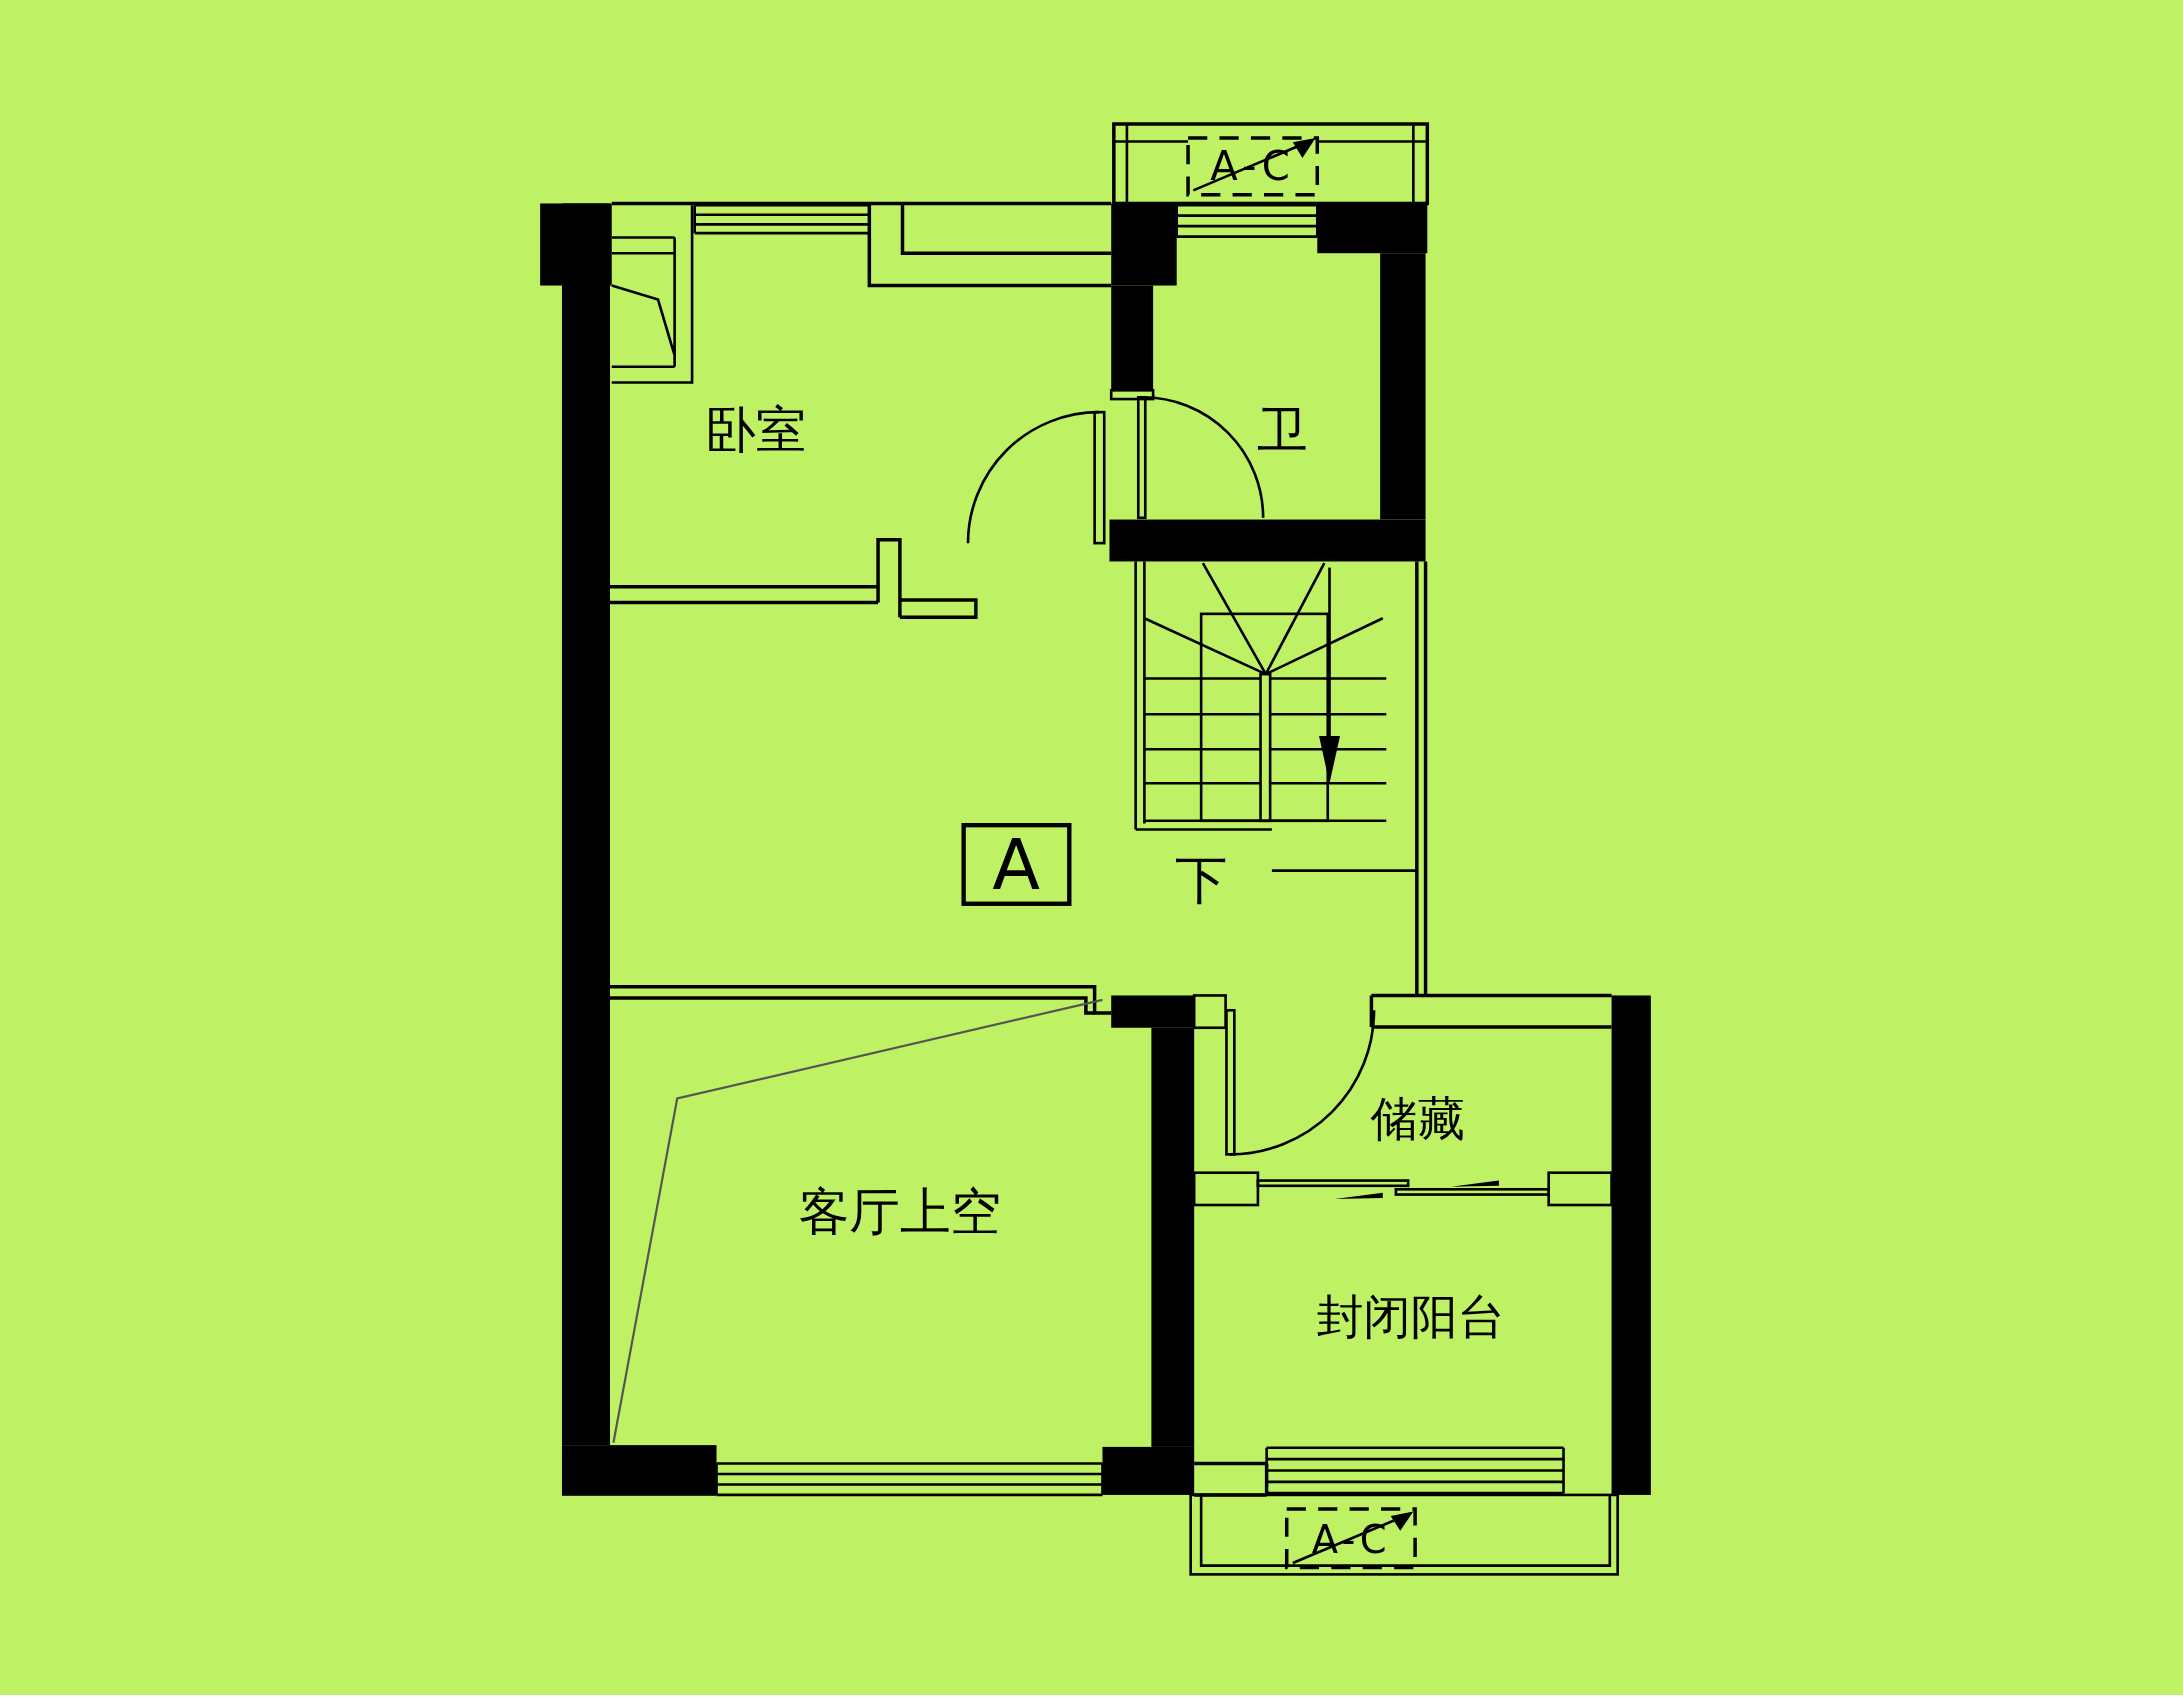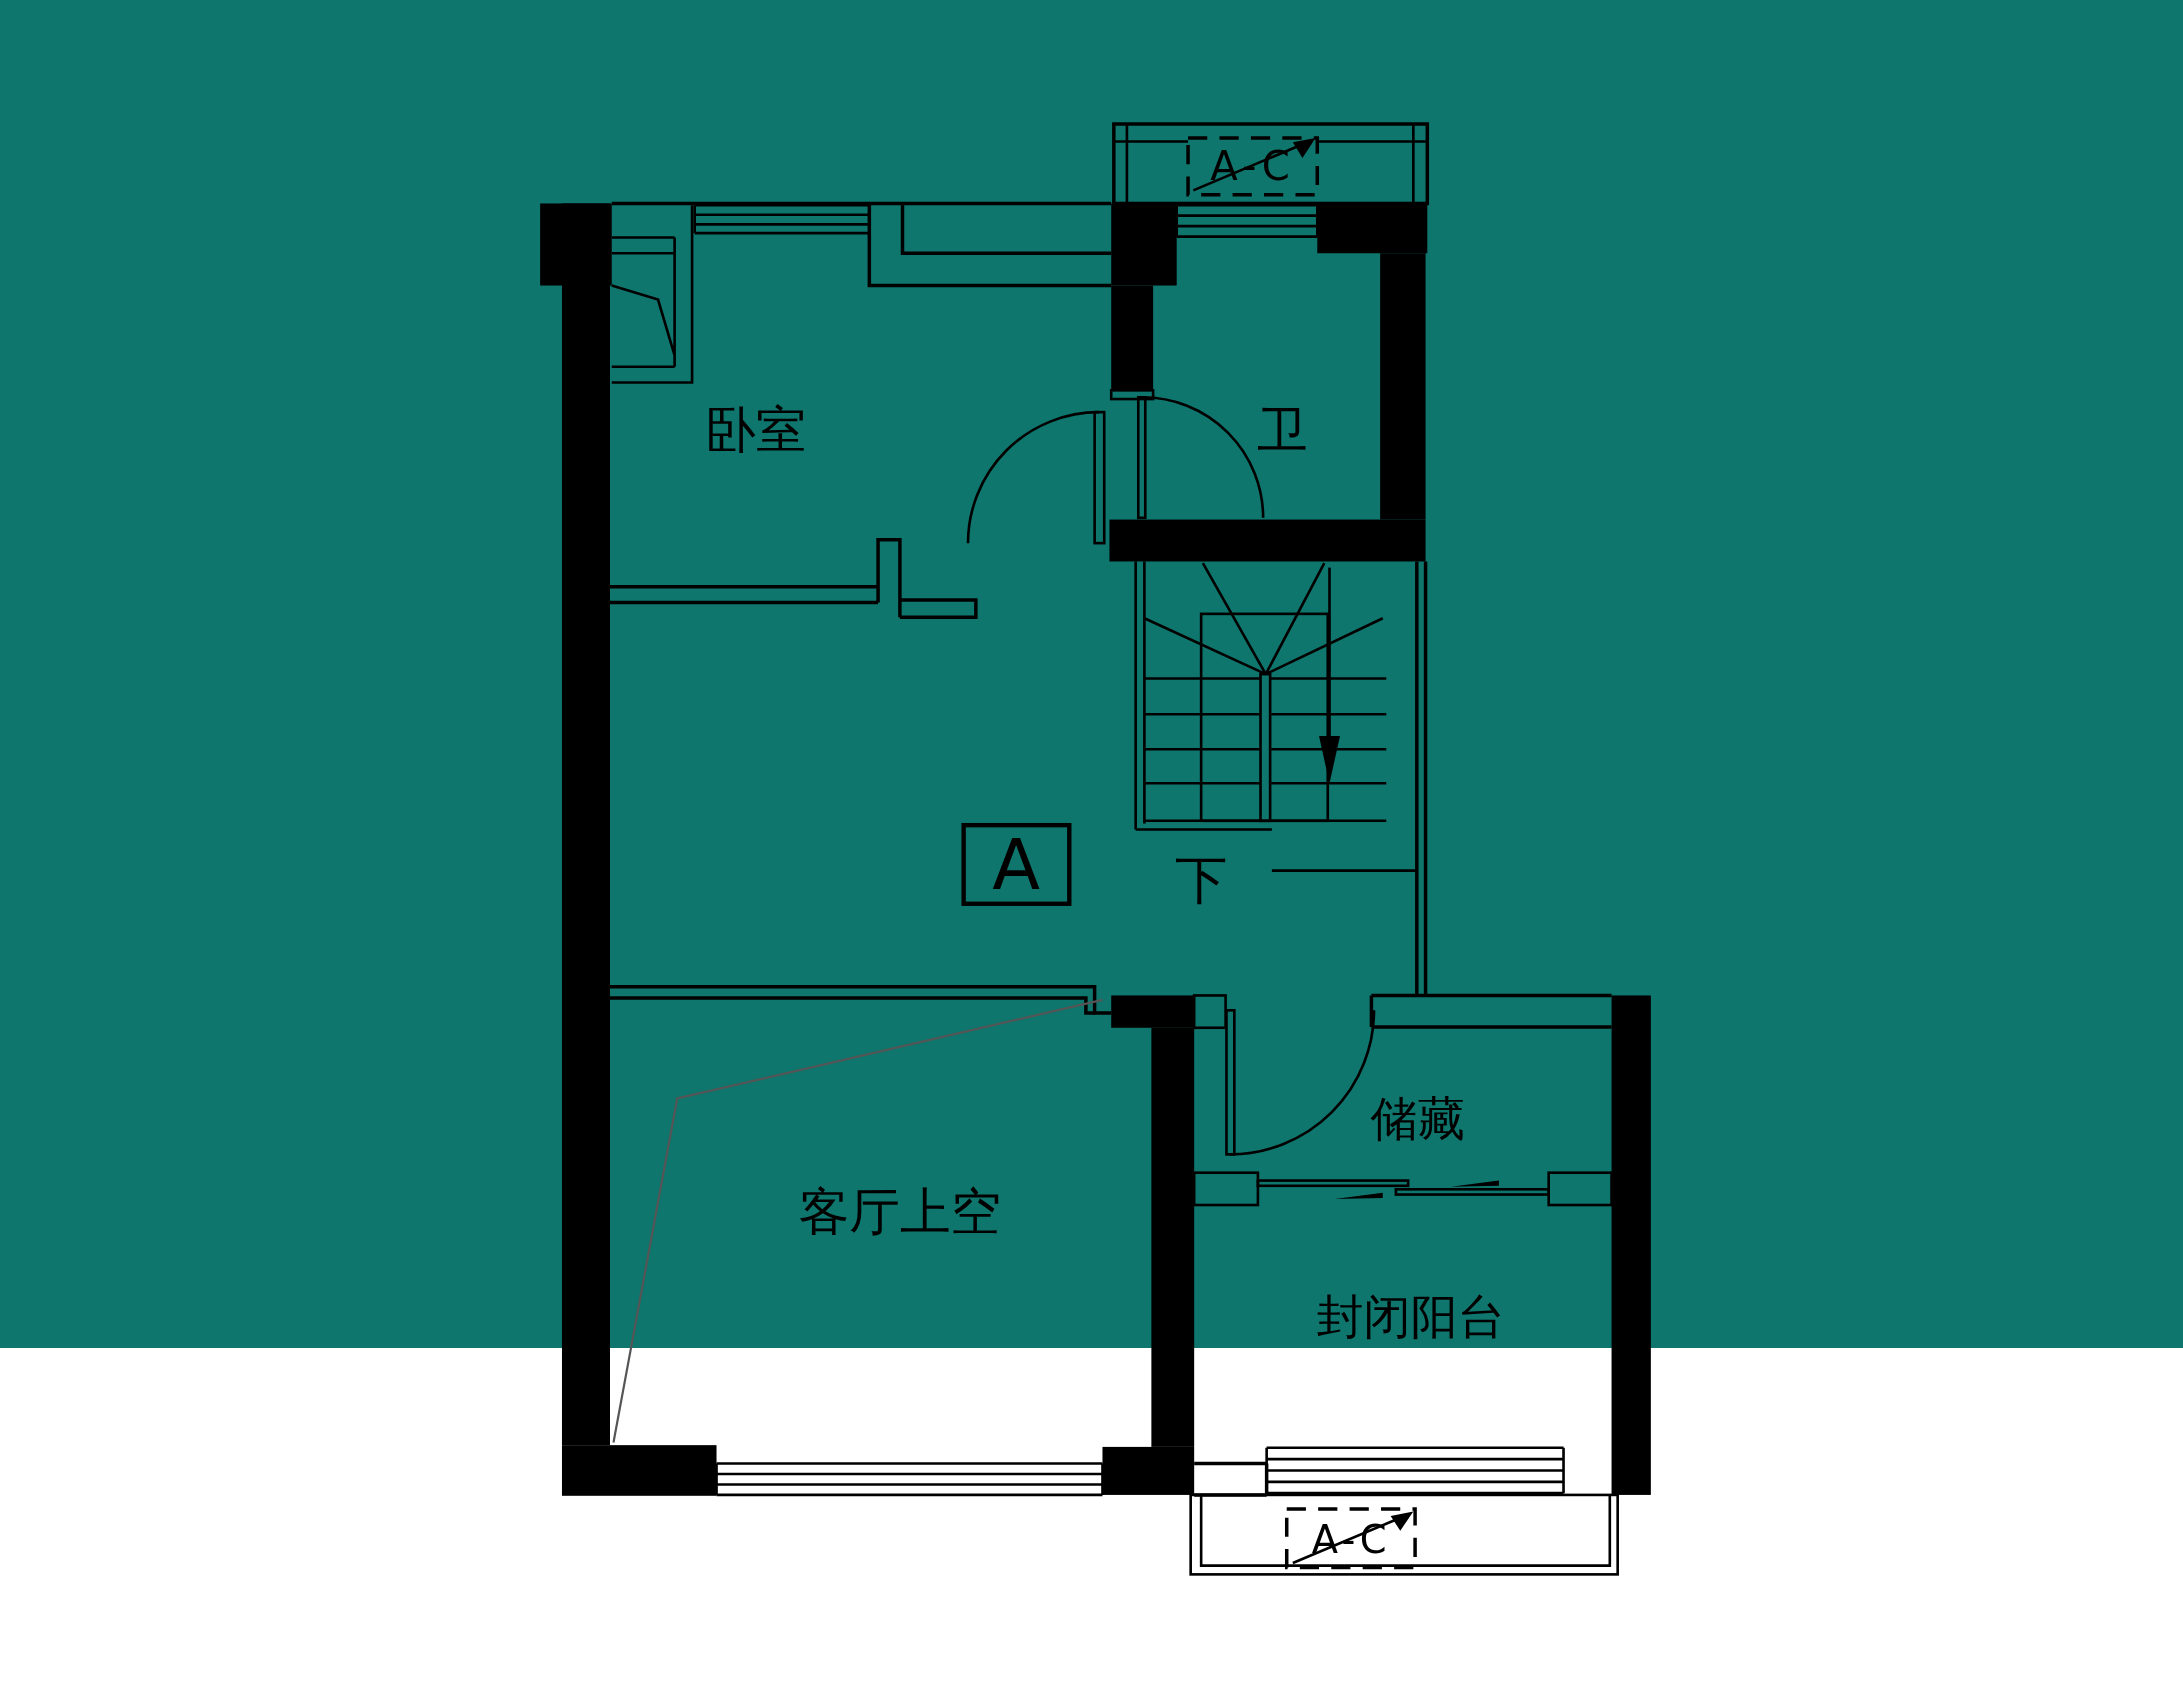--- a/index.html
+++ b/index.html
@@ -6,22 +6,22 @@
     margin: 0;
     padding: 0;
     background: #ffffff;
     width: 2184px;
     height: 1701px;
     font-family: "DejaVu Sans", sans-serif;
   }
   #plan-wrap {
     position: relative;
     width: 2184px;
-    height: 1348px;
-    background: #0f766e;
+    height: 1695px;
+    background: #bef264;
   }
   svg { display: block; }
   .wall-fill { fill: #000000; stroke: none; }
   .ln  { stroke: #000000; stroke-width: 4; fill: none; }
   .ln2 { stroke: #000000; stroke-width: 3; fill: none; }
   .thin { stroke: #555555; stroke-width: 2.5; fill: none; }
   .dash { stroke: #000000; stroke-width: 4; fill: none; stroke-dasharray: 22 14; }
   .arrow-head { fill: #000000; stroke: none; }
   .room-label {
     font-family: "DejaVu Sans", sans-serif;

